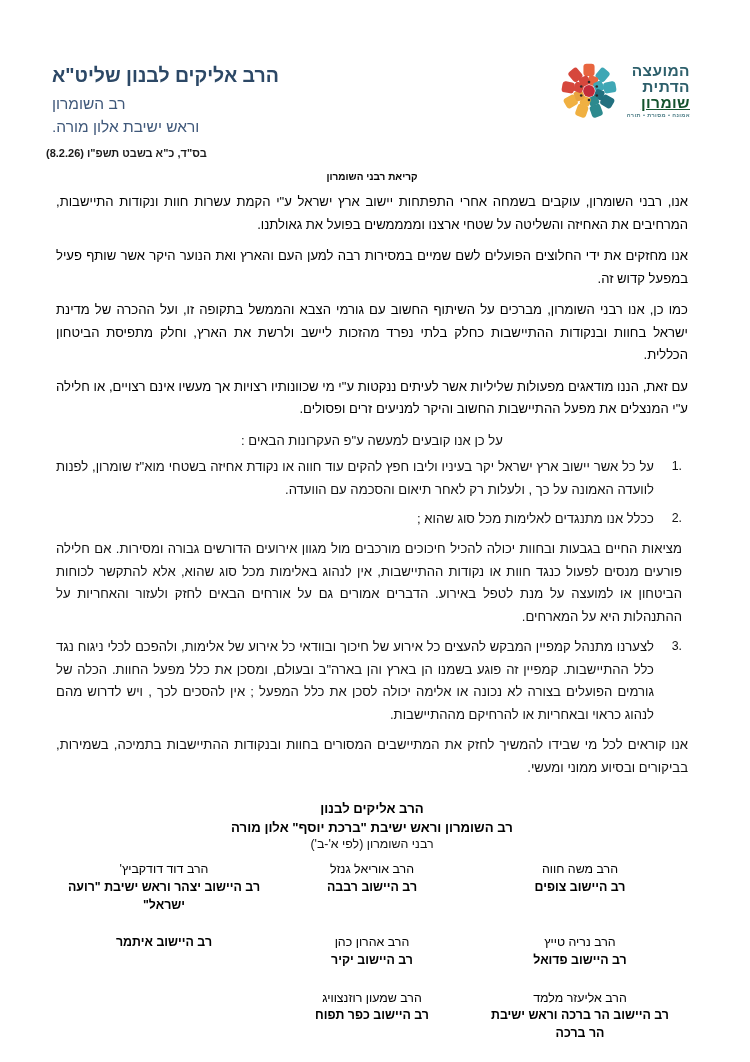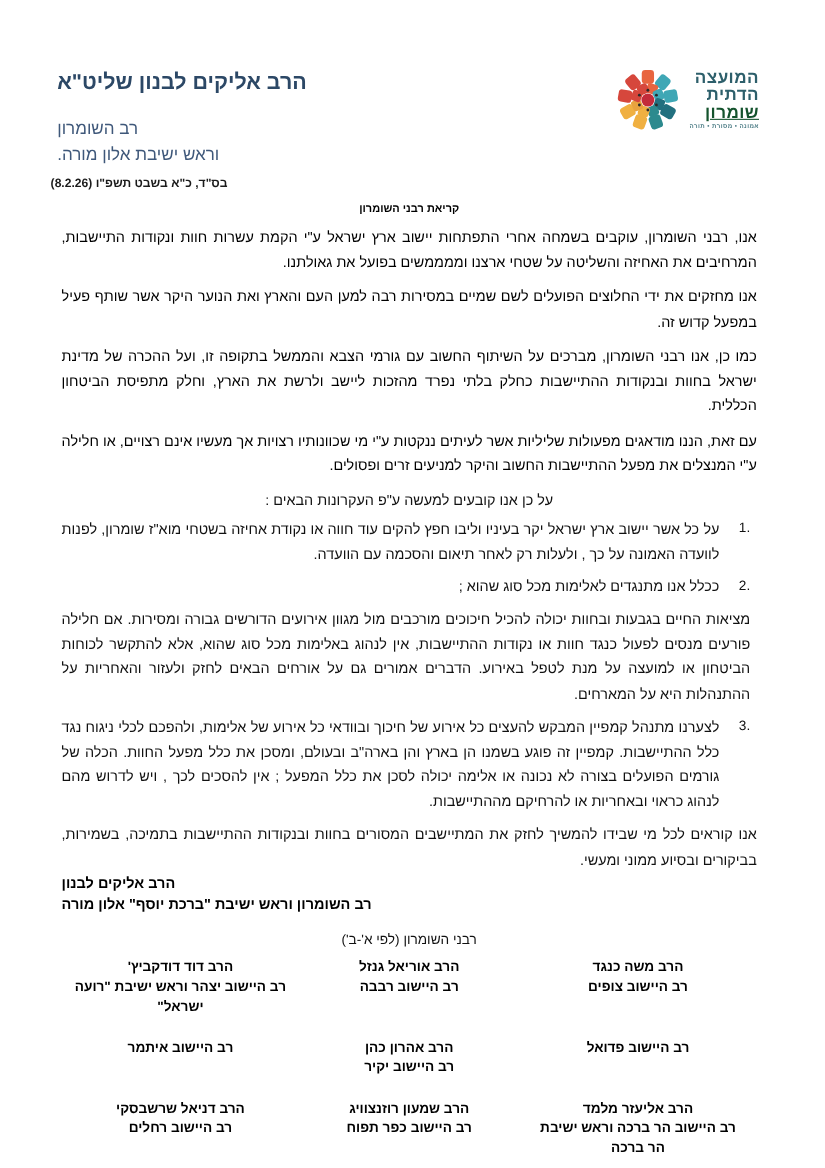--- a/index.html
+++ b/index.html
@@ -49,21 +49,21 @@
     font-weight: bold;
     color: #2c4866;
     letter-spacing: 0px;
     line-height: 1.2;
     white-space: nowrap;
   }
   .hdr-sub {
     font-size: 15.5px;
     color: #3f587a;
     line-height: 1.45;
-    margin-top: 20px;
+    margin-top: 6px;
     white-space: nowrap;
   }
   .hdr-sub2 {
     font-size: 15.5px;
     color: #3f587a;
     line-height: 1.45;
     white-space: nowrap;
   }
 
   
@@ -176,57 +176,57 @@
     font-size: 13.1px;
     line-height: 1.72;
     color: #111;
     text-align: justify;
     text-align-last: right;
     margin: 6px 0 0 0;
   }
 
   
   .signature {
-    text-align: left;
+    text-align: center;
+    margin-top: 20px;
   }
   .sig-name {
     font-size: 13.2px;
     font-weight: bold;
     color: #000;
     line-height: 1.45;
   }
   .sig-role {
     font-size: 13.2px;
     font-weight: bold;
     color: #000;
     line-height: 1.45;
   }
 
   
   .rabbis-head {
     text-align: center;
     font-size: 12.4px;
     color: #111;
-    margin-top: 16px;
     margin-bottom: 10px;
   }
   .rabbi-grid {
     display: grid;
     grid-template-columns: 1fr 1fr 1fr;
     row-gap: 20px;
     column-gap: 0px;
     padding: 0 4px;
   }
   .rabbi-cell {
     text-align: center;
     padding: 0 6px;
   }
   .rabbi-name {
     font-size: 12.4px;
-    font-weight: bold;
+    font-weight: normal;
     color: #000;
     line-height: 1.42;
   }
   .rabbi-role {
     font-size: 12.4px;
     font-weight: bold;
     color: #000;
     line-height: 1.42;
   }
 </style>
@@ -355,52 +355,49 @@
 
       <div class="signature">
         <div class="sig-name">הרב אליקים לבנון</div>
         <div class="sig-role">רב השומרון וראש ישיבת "ברכת יוסף" אלון מורה</div>
       </div>
 
       <div class="rabbis-head">רבני השומרון (לפי א'-ב')</div>
 
       <div class="rabbi-grid">
         <div class="rabbi-cell">
-          <div class="rabbi-name">הרב משה כנגד</div>
+          <div class="rabbi-name">הרב משה חווה</div>
           <div class="rabbi-role">רב היישוב צופים</div>
         </div>
         <div class="rabbi-cell">
           <div class="rabbi-name">הרב אוריאל גנזל</div>
           <div class="rabbi-role">רב היישוב רבבה</div>
         </div>
         <div class="rabbi-cell">
           <div class="rabbi-name">הרב דוד דודקביץ'</div>
           <div class="rabbi-role">רב היישוב יצהר וראש ישיבת "רועה ישראל"</div>
         </div>
 
         <div class="rabbi-cell">
+          <div class="rabbi-name">הרב נריה טייץ</div>
           <div class="rabbi-role">רב היישוב פדואל</div>
         </div>
         <div class="rabbi-cell">
           <div class="rabbi-name">הרב אהרון כהן</div>
           <div class="rabbi-role">רב היישוב יקיר</div>
         </div>
         <div class="rabbi-cell">
           <div class="rabbi-role">רב היישוב איתמר</div>
         </div>
 
         <div class="rabbi-cell">
           <div class="rabbi-name">הרב אליעזר מלמד</div>
           <div class="rabbi-role">רב היישוב הר ברכה וראש ישיבת הר ברכה</div>
         </div>
         <div class="rabbi-cell">
           <div class="rabbi-name">הרב שמעון רוזנצוויג</div>
           <div class="rabbi-role">רב היישוב כפר תפוח</div>
-        </div>
-        <div class="rabbi-cell">
-          <div class="rabbi-name">הרב דניאל שרשבסקי</div>
-          <div class="rabbi-role">רב היישוב רחלים</div>
         </div>
       </div>
 
     </div>
   </div>
 </div>
 
 </body></html>

